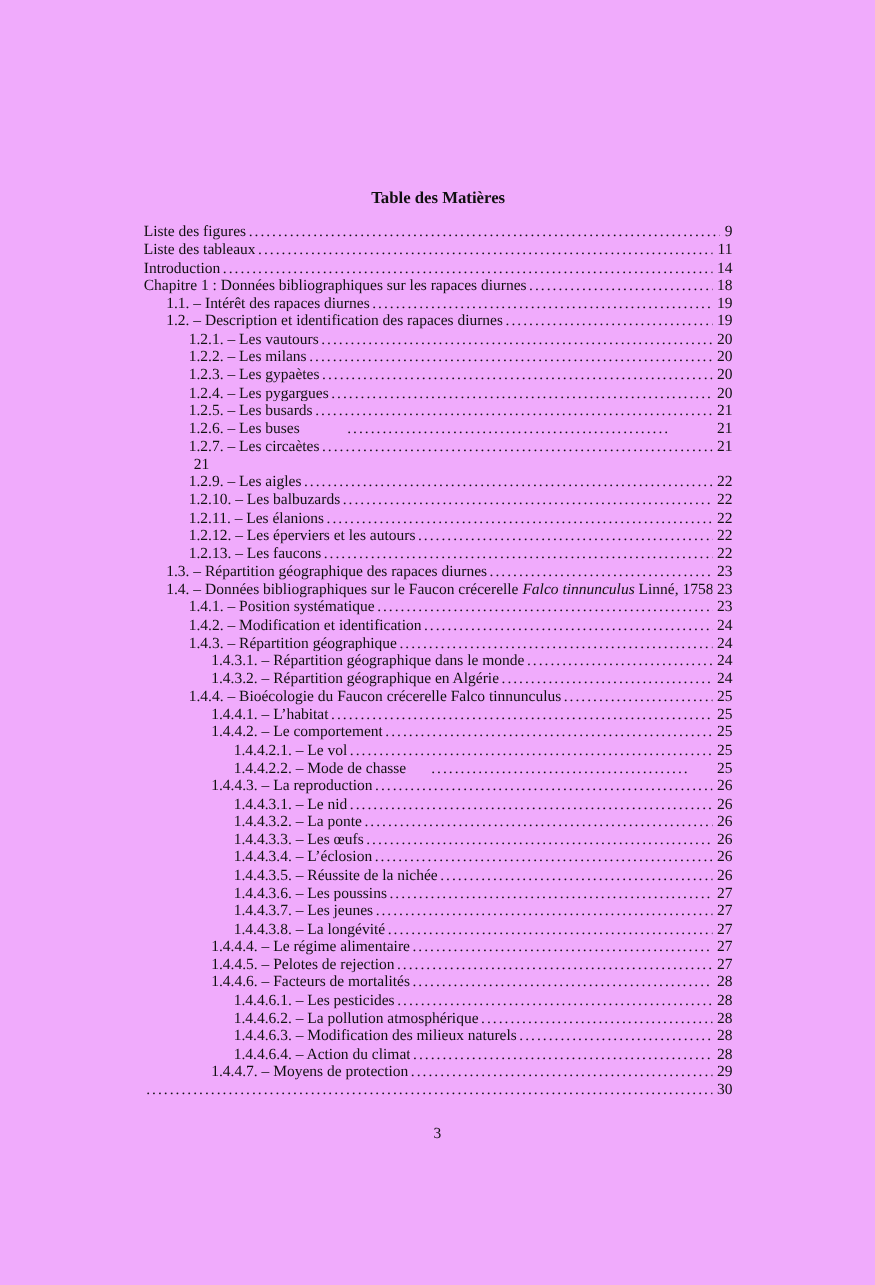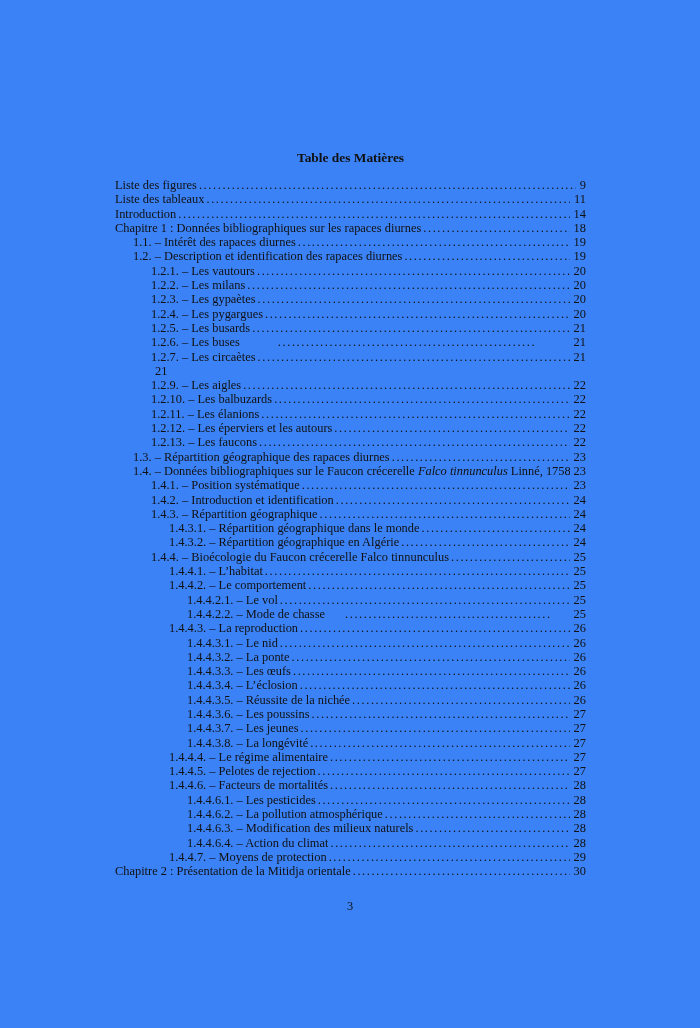--- a/index.html
+++ b/index.html
@@ -9,21 +9,21 @@
     height: 1028px;
     background: #ffffff;
     font-family: "Liberation Serif", "DejaVu Serif", serif;
     color: #111111;
   }
   .page {
     position: relative;
     width: 700px;
     height: 1028px;
     overflow: hidden;
-    background: #3b82f6;
+    background: #f0abfc;
   }
   .toc {
     position: absolute;
     top: 150px;
     left: 115px;
     width: 471px;
   }
   .toc-title {
     text-align: center;
     font-weight: bold;
@@ -180,21 +180,21 @@
           <span class="entry-label">1.4. – Données bibliographiques sur le Faucon crécerelle <i>Falco tinnunculus</i> Linné, 1758</span>
           <span class="dots"></span>
           <span class="page-num">23</span>
         </div>
         <div class="toc-entry" style="padding-left: 36px;">
           <span class="entry-label">1.4.1. – Position systématique</span>
           <span class="dots"></span>
           <span class="page-num">23</span>
         </div>
         <div class="toc-entry" style="padding-left: 36px;">
-          <span class="entry-label">1.4.2. – Introduction et identification</span>
+          <span class="entry-label">1.4.2. – Modification et identification</span>
           <span class="dots"></span>
           <span class="page-num">24</span>
         </div>
         <div class="toc-entry" style="padding-left: 36px;">
           <span class="entry-label">1.4.3. – Répartition géographique</span>
           <span class="dots"></span>
           <span class="page-num">24</span>
         </div>
         <div class="toc-entry" style="padding-left: 54px;">
           <span class="entry-label">1.4.3.1. – Répartition géographique dans le monde</span>
@@ -310,20 +310,19 @@
           <span class="entry-label">1.4.4.6.4. – Action du climat</span>
           <span class="dots"></span>
           <span class="page-num">28</span>
         </div>
         <div class="toc-entry" style="padding-left: 54px;">
           <span class="entry-label">1.4.4.7. – Moyens de protection</span>
           <span class="dots"></span>
           <span class="page-num">29</span>
         </div>
         <div class="toc-entry" style="padding-left: 0px;">
-          <span class="entry-label">Chapitre 2 : Présentation de la Mitidja orientale</span>
           <span class="dots"></span>
           <span class="page-num">30</span>
         </div>
       </div>
   </div>
   <div class="footer-page">3</div>
 </div>
 
 </body></html>

